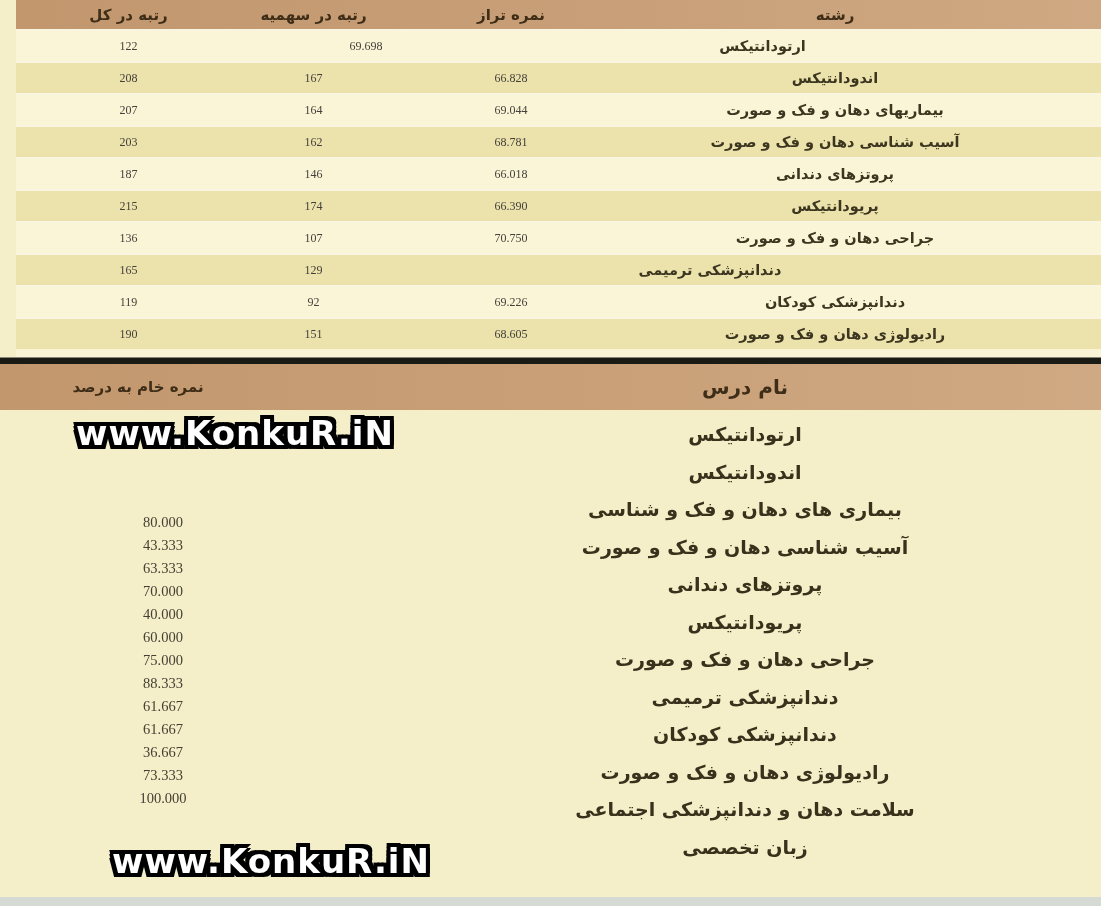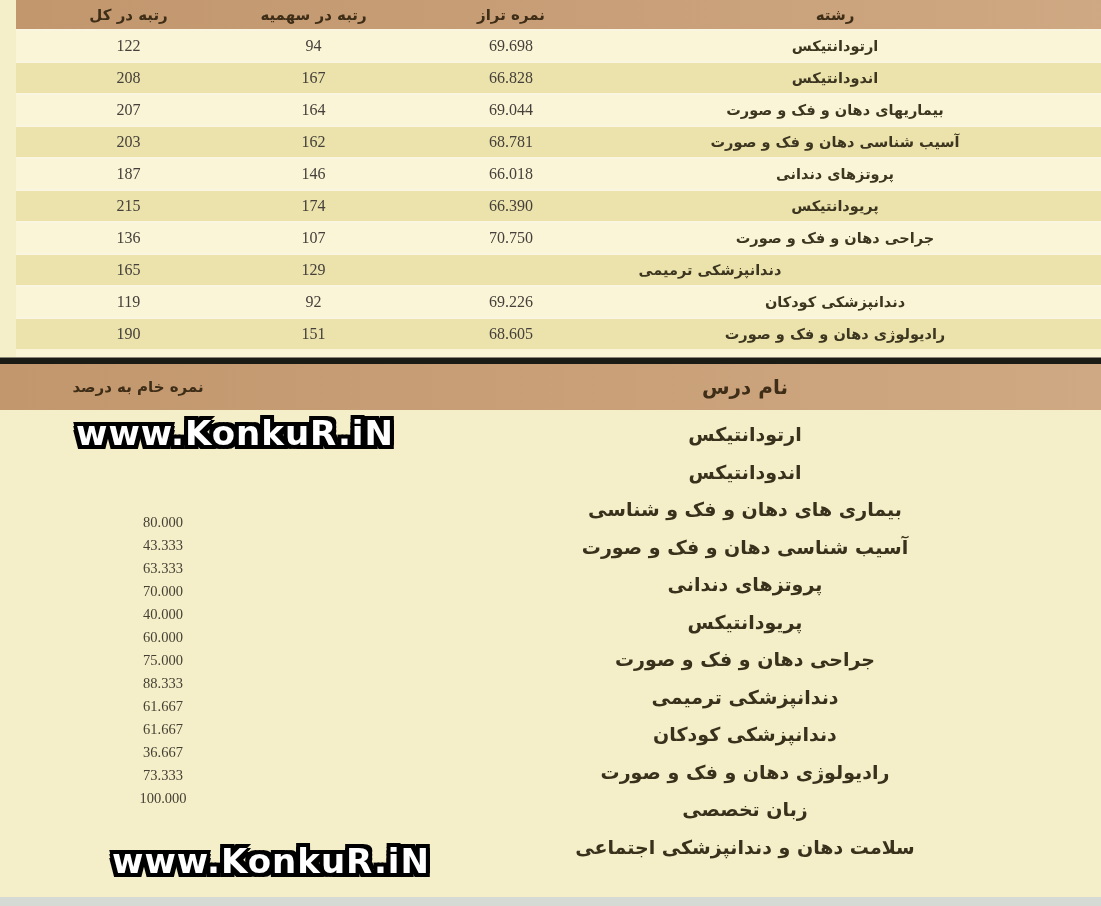--- a/index.html
+++ b/index.html
@@ -19,21 +19,21 @@
   .row{display:flex;height:32px;box-sizing:border-box;border-top:2px solid #f9f5e0;}
   .row:first-of-type{border-top:none;}
   .alt0{background:#fbf5d8;}
   .alt1{background:#ebe2ac;}
   .cell{display:flex;align-items:center;justify-content:center;box-sizing:border-box;}
   .c1{width:225px;}
   .c2{width:145px;}
   .c3{width:250px;}
   .c4{flex:1;padding-right:83px;}
   .hdr{font-weight:bold;font-size:15px;color:#3e2d17;}
-  .num{font-family:"Liberation Serif","DejaVu Serif",serif;font-size:16px;color:#45403a;}
+  .num{font-family:"Liberation Serif","DejaVu Serif",serif;font-size:12px;color:#45403a;}
   .fname{font-size:14.5px;font-weight:600;color:#3c351f;direction:rtl;}
   .tailstrip{height:8px;background:#faf4d6;}
   
   .blackline{
     position:absolute;top:357px;left:0;width:1101px;height:7px;
     box-sizing:border-box;background:#1b1b16;border-top:1px solid#8a8479;
   }
   
   .t2h{
     position:absolute;top:364px;left:0;width:1101px;height:46px;
@@ -82,21 +82,20 @@
   <div class="t1">
     <div class="t1h">
       <div class="cell c1 hdr">رتبه در کل</div>
       <div class="cell c2 hdr">رتبه در سهمیه</div>
       <div class="cell c3 hdr">نمره تراز</div>
       <div class="cell c4 hdr">رشته</div>
     </div>
 
     <div class="row alt0">
       <div class="cell c1 num">122</div>
-      <div class="cell c2 num">94</div>
       <div class="cell c3 num">69.698</div>
       <div class="cell c4 fname">ارتودانتیکس</div>
     </div>
     <div class="row alt1">
       <div class="cell c1 num">208</div>
       <div class="cell c2 num">167</div>
       <div class="cell c3 num">66.828</div>
       <div class="cell c4 fname">اندودانتیکس</div>
     </div>
     <div class="row alt0">
@@ -162,22 +161,22 @@
       <div>ارتودانتیکس</div>
       <div>اندودانتیکس</div>
       <div>بیماری های دهان و فک و شناسی</div>
       <div>آسیب شناسی دهان و فک و صورت</div>
       <div>پروتزهای دندانی</div>
       <div>پریودانتیکس</div>
       <div>جراحی دهان و فک و صورت</div>
       <div>دندانپزشکی ترمیمی</div>
       <div>دندانپزشکی کودکان</div>
       <div>رادیولوژی دهان و فک و صورت</div>
+      <div>سلامت دهان و دندانپزشکی اجتماعی</div>
       <div>زبان تخصصی</div>
-      <div>سلامت دهان و دندانپزشکی اجتماعی</div>
     </div>
 
     <div class="scores">
       <div>80.000</div>
       <div>43.333</div>
       <div>63.333</div>
       <div>70.000</div>
       <div>40.000</div>
       <div>60.000</div>
       <div>75.000</div>

